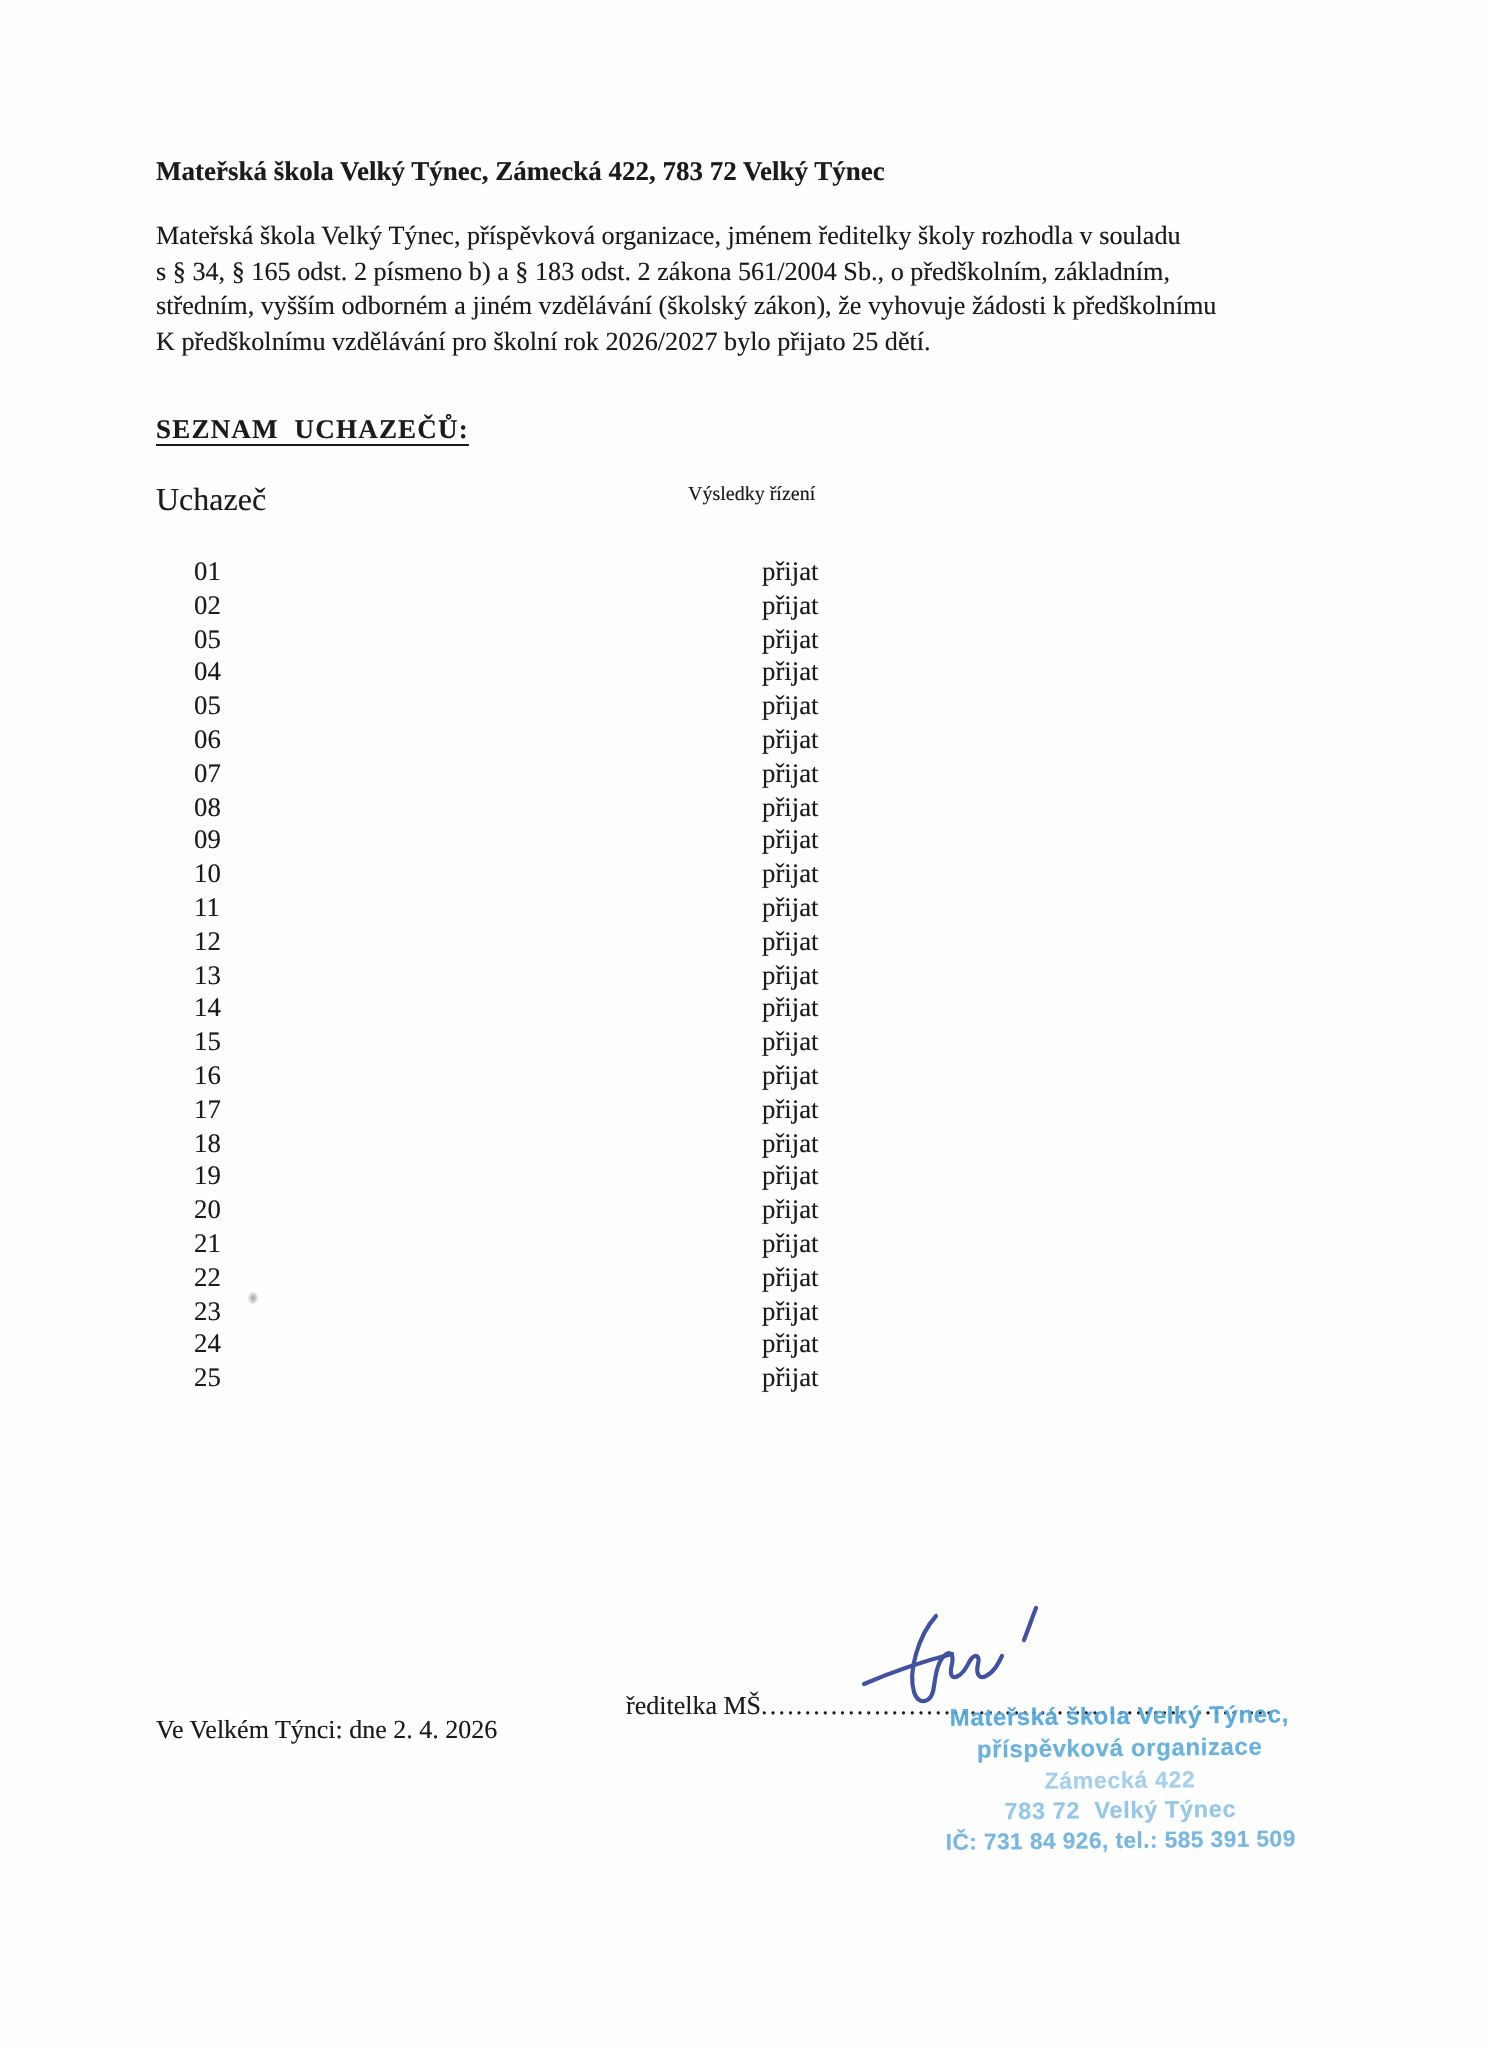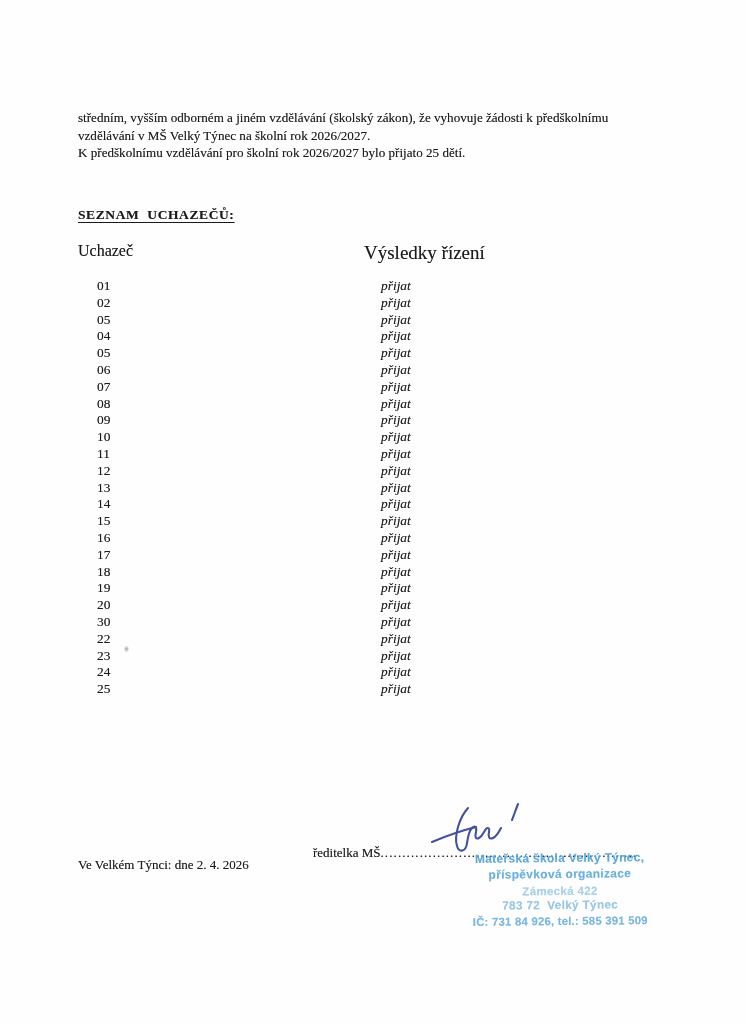--- a/index.html
+++ b/index.html
@@ -22,26 +22,26 @@
 
   .list-heading {
     position:absolute; left:78px; top:207px;
     font-size:13.5px; font-weight:bold; white-space:pre;
     letter-spacing:.6px;
     text-decoration:underline;
     text-decoration-thickness:1.4px;
     text-underline-offset:3px;
   }
   .col-applicant { position:absolute; left:78px; top:242px; font-size:16px; }
-  .col-result   { position:absolute; left:364px; top:242px; font-size:19px; }
+  .col-result   { position:absolute; left:344px; top:242px; font-size:10px; }
 
   .rows { position:absolute; left:0; top:278px; width:745px; }
   .rows .row { position:relative; height:16.8px; font-size:13.4px; }
   .rows .num { position:absolute; left:97px; top:0; }
-  .rows .res { position:absolute; left:381px; top:0;font-style:italic; }
+  .rows .res { position:absolute; left:381px; top:0; }
 
   .scan-smudge {
     position:absolute; left:124px; top:646px; width:5px; height:6px;
     background:radial-gradient(ellipse at center, rgba(90,90,95,.55), rgba(120,120,125,.15) 65%, transparent 75%);
     text-shadow:none;
   }
 
   .place-date { position:absolute; left:78px; top:845px; font-size:13px; white-space:pre;margin-top:12px; }
   .sig-line   { position:absolute; left:313px; top:845px; font-size:13px; white-space:nowrap; }
   .sig-line .dots {
@@ -65,28 +65,30 @@
   .stamp div:nth-of-type(2) { opacity:.88; }
   .stamp div:nth-of-type(3) { opacity:.52; font-size:11.6px; }
   .stamp div:nth-of-type(4) { opacity:.62; font-size:11.8px; }
   .stamp div:nth-of-type(5) { opacity:.8;  font-size:11.4px; letter-spacing:.2px; }
 </style>
 </head>
 <body>
 
 <div class="page">
 
+  <div class="doc-title">Mateřská škola Velký Týnec, Zámecká 422, 783 72 Velký Týnec</div>
 
   <div class="paragraph">
 
-
+      <div class="pline">Mateřská škola Velký Týnec, příspěvková organizace, jménem ředitelky školy rozhodla v souladu</div>
+
+      <div class="pline">s § 34, § 165 odst. 2 písmeno b) a § 183 odst. 2 zákona 561/2004 Sb., o předškolním, základním,</div>
 
       <div class="pline">středním, vyšším odborném a jiném vzdělávání (školský zákon), že vyhovuje žádosti k předškolnímu</div>
 
-      <div class="pline">vzdělávání v MŠ Velký Týnec na školní rok 2026/2027.</div>
 
       <div class="pline">K předškolnímu vzdělávání pro školní rok 2026/2027 bylo přijato 25 dětí.</div>
     </div>
 
   <div class="list-heading">SEZNAM  UCHAZEČŮ:</div>
 
   <div class="col-applicant">Uchazeč</div>
   <div class="col-result">Výsledky řízení</div>
 
   <div class="rows">
@@ -185,21 +187,21 @@
         <span class="num">19</span>
         <span class="res">přijat</span>
       </div>
 
       <div class="row">
         <span class="num">20</span>
         <span class="res">přijat</span>
       </div>
 
       <div class="row">
-        <span class="num">30</span>
+        <span class="num">21</span>
         <span class="res">přijat</span>
       </div>
 
       <div class="row">
         <span class="num">22</span>
         <span class="res">přijat</span>
       </div>
 
       <div class="row">
         <span class="num">23</span>

